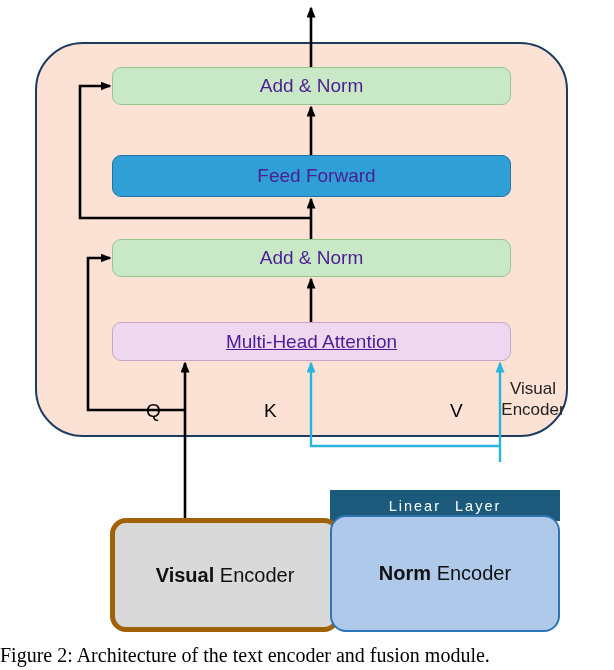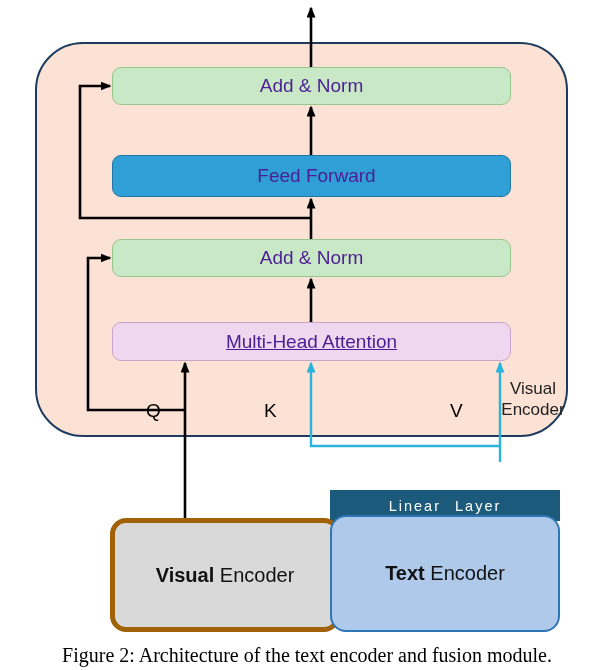--- a/index.html
+++ b/index.html
@@ -39,21 +39,21 @@
   }
   .enc{
     position:absolute;box-sizing:border-box;border-radius:16px;display:flex;
     flex-direction:column;align-items:center;justify-content:center;
     font-size:20px;color:#111;text-align:center;
   }
   .venc{left:62px;top:518px;width:230px;height:114px;background:#d9d9d9;border:5px solid #a16207;margin-left:48px;}
   .tenc{left:330px;top:515px;width:230px;height:117px;background:#aec9ea;border:2px solid #2e75b6;line-height:27px;}
   .bold{font-weight:700;}
   .caption{
-    position:absolute;left:0;top:644px;width:614px;text-align:center;
+    position:absolute;left:0;top:644px;width:614px;text-align:left;
     font-family:"Liberation Serif",serif;font-size:20px;color:#000;
   }
   svg.arrows{position:absolute;left:0;top:0;pointer-events:none;}
   .ln-b{fill:none;stroke:#000000;stroke-width:2.6;stroke-linejoin:miter;}
   .ln-c{fill:none;stroke:#29b4dd;stroke-width:2.4;stroke-linejoin:miter;}
 </style>
 </head>
 <body>
 
 <div class="canvas">
@@ -113,19 +113,19 @@
   </div>
 
   <div class="enc venc">
     <div>
       <span class="bold">Visual</span><span> Encoder</span>
     </div>
   </div>
 
   <div class="enc tenc">
     <div>
-      <span class="bold">Text</span><span> Encoder</span>
+      <span class="bold">Norm</span><span> Encoder</span>
     </div>
   </div>
 
   <div class="caption">Figure 2: Architecture of the text encoder and fusion module.</div>
 
 </div>
 
 </body></html>

